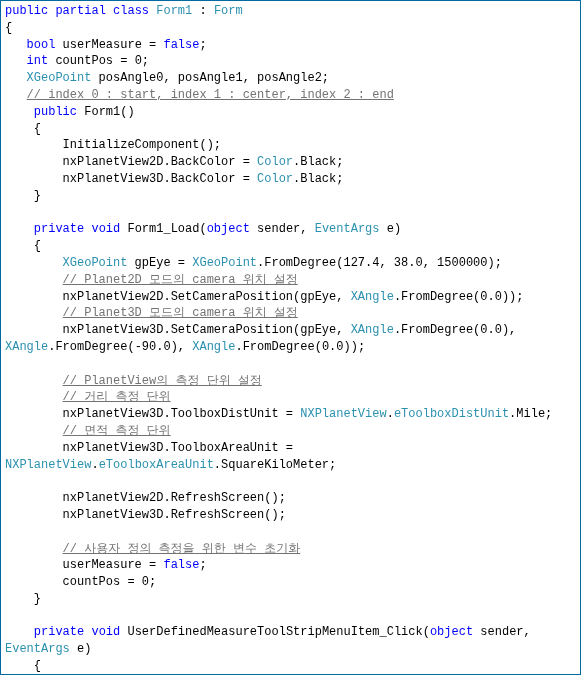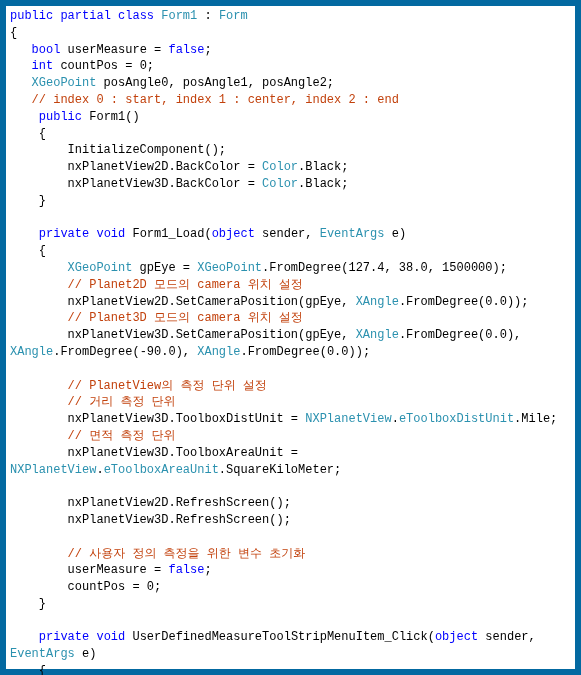--- a/index.html
+++ b/index.html
@@ -4,29 +4,29 @@
 <style>
 * { margin: 0; padding: 0; box-sizing: border-box; }
 body {
   font-family: Consolas, "Courier New", monospace;
   font-size: 12px;
   line-height: 1.4;
   background: #fff;
   width: 581px;
 }
 .code-container {
-  border: 6px solid #0369a1;
+  border: 1px solid #0369a1;
   padding: 2px 4px 8px 4px;
   width: 581px;
   height: 675px;
   white-space: pre-wrap;
   word-break: break-word;
 }
 .kw { color: #0000ff; }
 .type { color: #2b91af; }
-.comment { color: #c2410c; }
+.comment { color: #737373; text-decoration: underline; }
 .plain { color: #000; }
 span { white-space: pre-wrap; }
 </style>
 </head>
 <body>
 
 <div class="code-container" id="code-root"><div><span class="kw">public</span><span class="plain"> </span><span class="kw">partial</span><span class="plain"> </span><span class="kw">class</span><span class="plain"> </span><span class="type">Form1</span><span class="plain"> : </span><span class="type">Form</span></div><div><span class="plain">{</span></div><div><span class="plain">   </span><span class="kw">bool</span><span class="plain"> userMeasure = </span><span class="kw">false</span><span class="plain">;</span></div><div><span class="plain">   </span><span class="kw">int</span><span class="plain"> countPos = 0;</span></div><div><span class="plain">   </span><span class="type">XGeoPoint</span><span class="plain"> posAngle0, posAngle1, posAngle2;</span></div><div><span class="plain">   </span><span class="comment">// index 0 : start, index 1 : center, index 2 : end</span></div><div><span class="plain">    </span><span class="kw">public</span><span class="plain"> Form1()</span></div><div><span class="plain">    {</span></div><div><span class="plain">        InitializeComponent();</span></div><div><span class="plain">        nxPlanetView2D.BackColor = </span><span class="type">Color</span><span class="plain">.Black;</span></div><div><span class="plain">        nxPlanetView3D.BackColor = </span><span class="type">Color</span><span class="plain">.Black;</span></div><div><span class="plain">    }</span></div><div>&nbsp;</div><div><span class="plain">    </span><span class="kw">private</span><span class="plain"> </span><span class="kw">void</span><span class="plain"> Form1_Load(</span><span class="kw">object</span><span class="plain"> sender, </span><span class="type">EventArgs</span><span class="plain"> e)</span></div><div><span class="plain">    {</span></div><div><span class="plain">        </span><span class="type">XGeoPoint</span><span class="plain"> gpEye = </span><span class="type">XGeoPoint</span><span class="plain">.FromDegree(127.4, 38.0, 1500000);</span></div><div><span class="plain">        </span><span class="comment">// Planet2D 모드의 camera 위치 설정</span></div><div><span class="plain">        nxPlanetView2D.SetCameraPosition(gpEye, </span><span class="type">XAngle</span><span class="plain">.FromDegree(0.0));</span></div><div><span class="plain">        </span><span class="comment">// Planet3D 모드의 camera 위치 설정</span></div><div><span class="plain">        nxPlanetView3D.SetCameraPosition(gpEye, </span><span class="type">XAngle</span><span class="plain">.FromDegree(0.0), </span><span class="type">XAngle</span><span class="plain">.FromDegree(-90.0), </span><span class="type">XAngle</span><span class="plain">.FromDegree(0.0));</span></div><div>&nbsp;</div><div><span class="plain">        </span><span class="comment">// PlanetView의 측정 단위 설정</span></div><div><span class="plain">        </span><span class="comment">// 거리 측정 단위</span></div><div><span class="plain">        nxPlanetView3D.ToolboxDistUnit = </span><span class="type">NXPlanetView</span><span class="plain">.</span><span class="type">eToolboxDistUnit</span><span class="plain">.Mile;</span></div><div><span class="plain">        </span><span class="comment">// 면적 측정 단위</span></div><div><span class="plain">        nxPlanetView3D.ToolboxAreaUnit = </span><span class="type">NXPlanetView</span><span class="plain">.</span><span class="type">eToolboxAreaUnit</span><span class="plain">.SquareKiloMeter;</span></div><div>&nbsp;</div><div><span class="plain">        nxPlanetView2D.RefreshScreen();</span></div><div><span class="plain">        nxPlanetView3D.RefreshScreen();</span></div><div>&nbsp;</div><div><span class="plain">        </span><span class="comment">// 사용자 정의 측정을 위한 변수 초기화</span></div><div><span class="plain">        userMeasure = </span><span class="kw">false</span><span class="plain">;</span></div><div><span class="plain">        countPos = 0;</span></div><div><span class="plain">    }</span></div><div>&nbsp;</div><div><span class="plain">    </span><span class="kw">private</span><span class="plain"> </span><span class="kw">void</span><span class="plain"> UserDefinedMeasureToolStripMenuItem_Click(</span><span class="kw">object</span><span class="plain"> sender, </span><span class="type">EventArgs</span><span class="plain"> e)</span></div><div><span class="plain">    {</span></div><div></div></div>
 
 </body></html>

